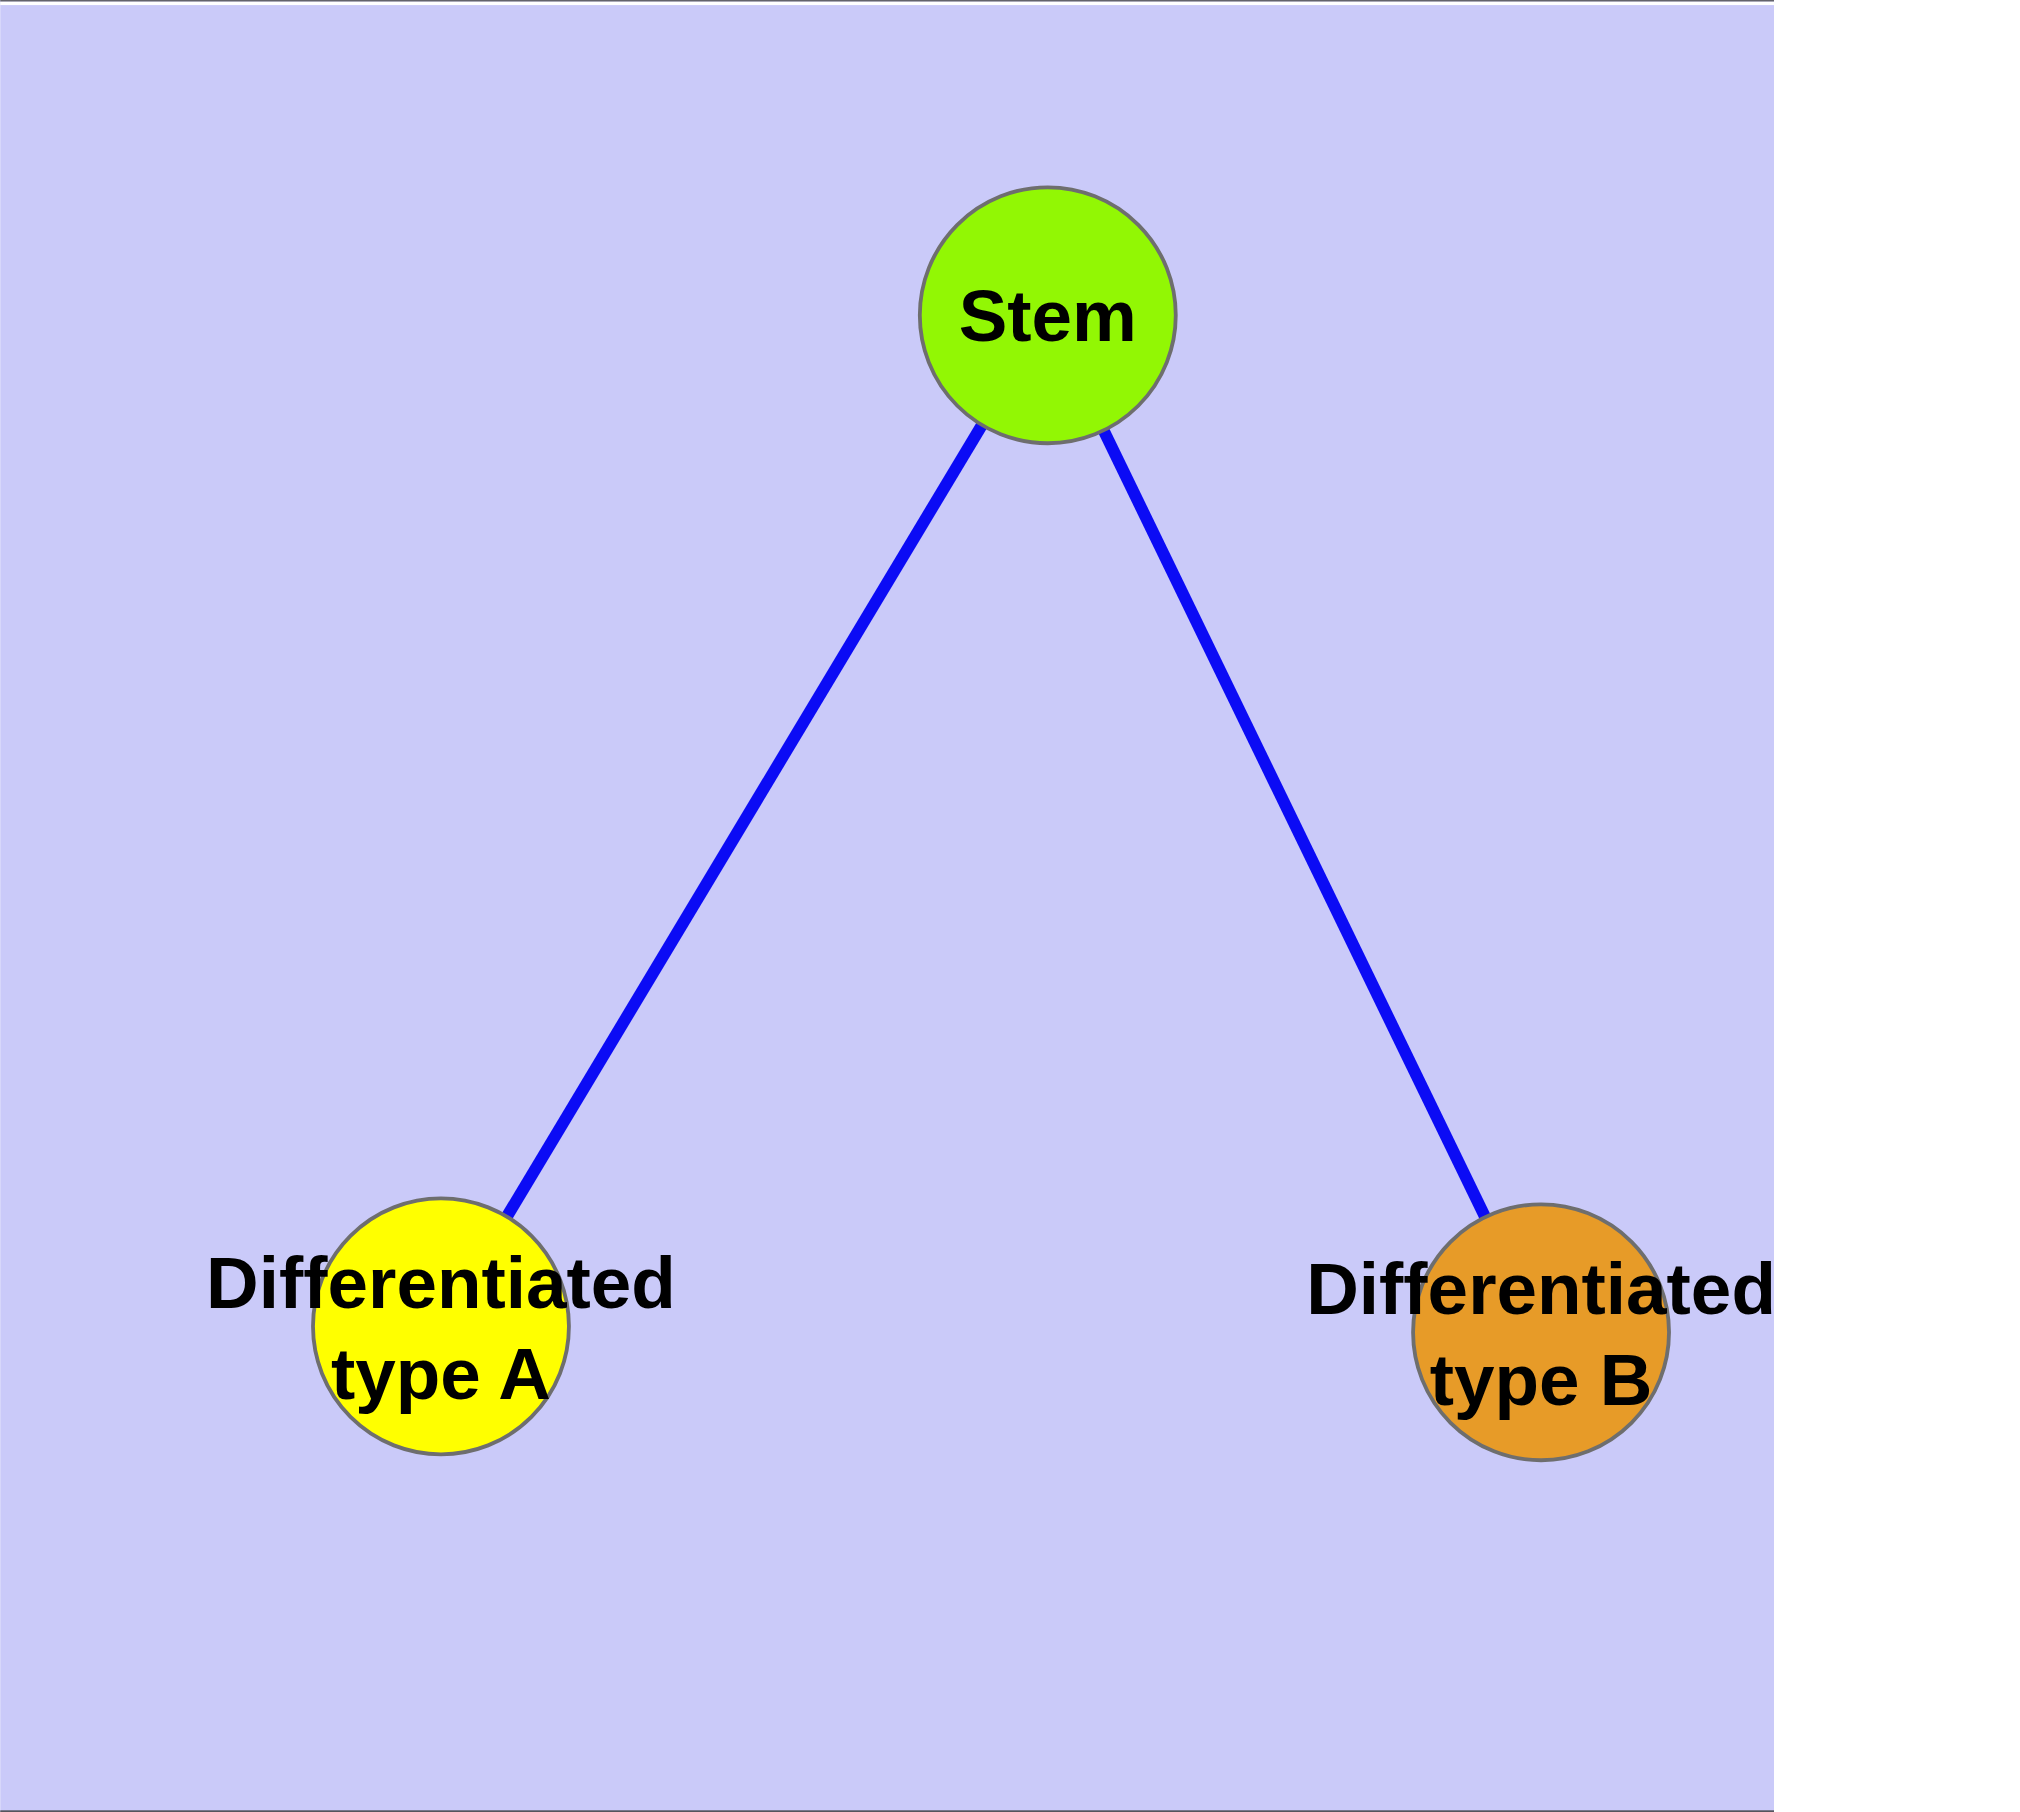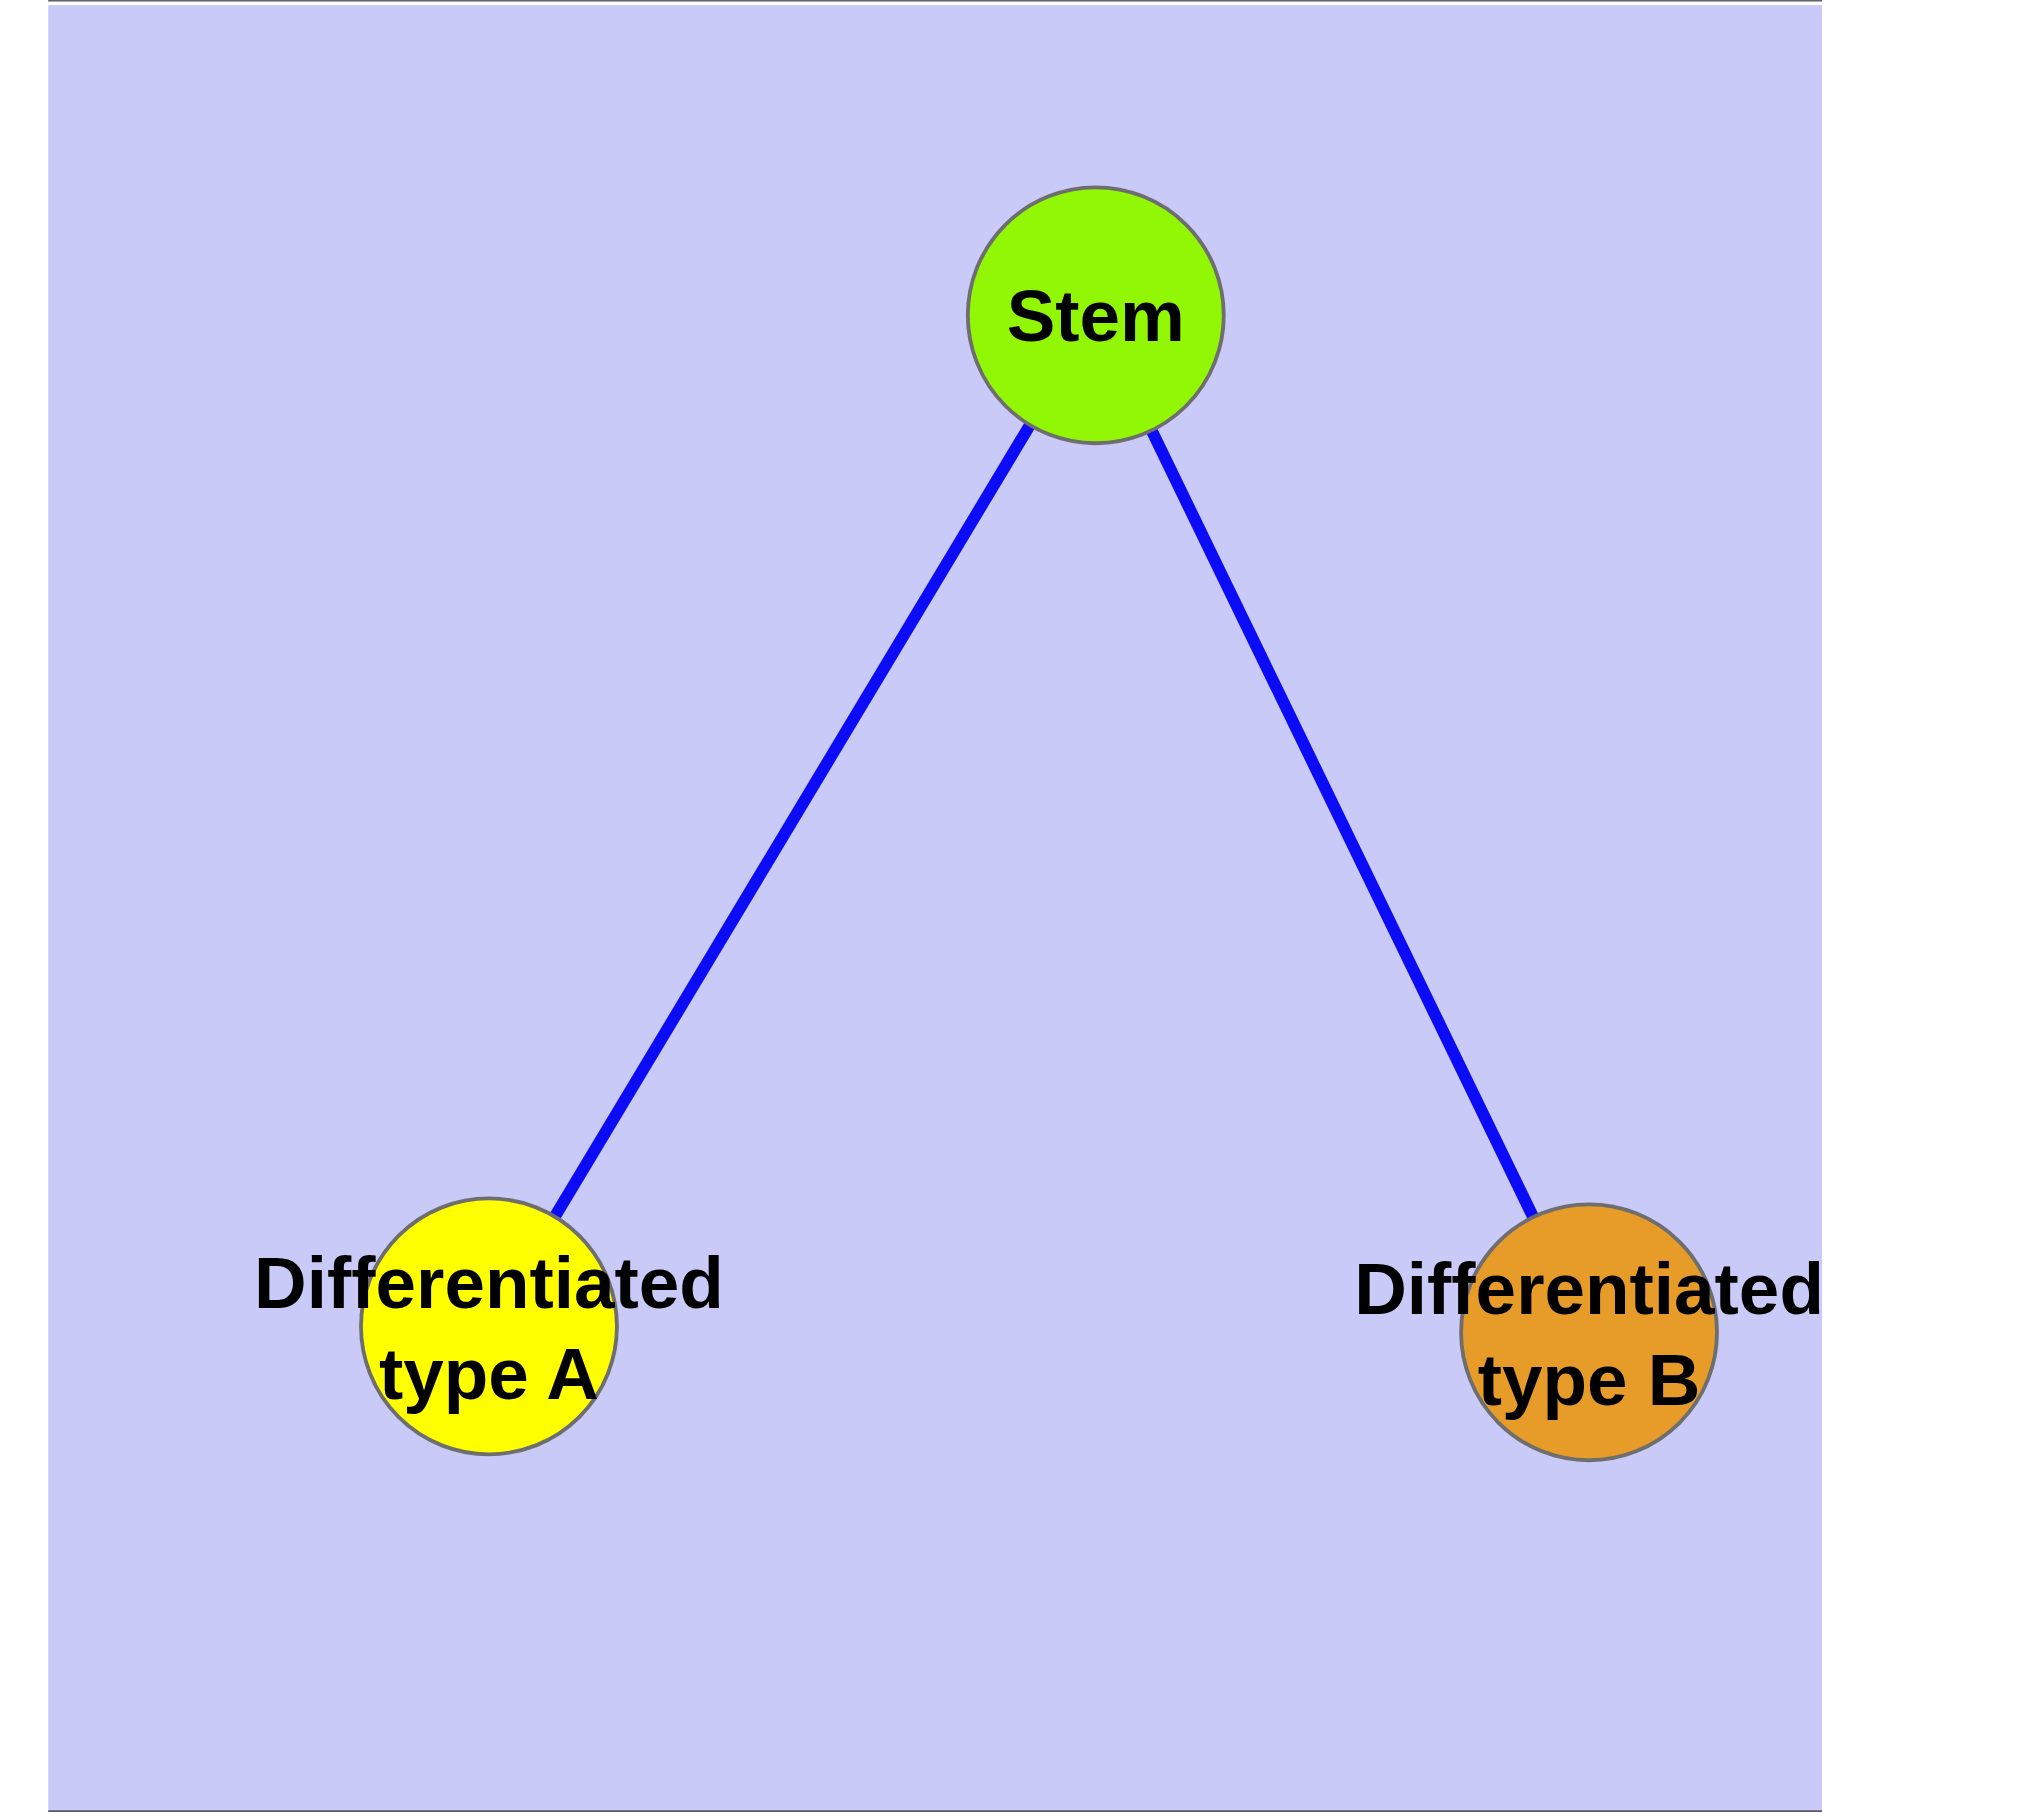--- a/index.html
+++ b/index.html
@@ -5,21 +5,20 @@
   html, body {
     margin: 0;
     padding: 0;
     background: #ffffff;
   }
   .canvas {
     position: relative;
     width: 1774px;
     height: 1812px;
     overflow: hidden;
-    padding-left: 48px;
   }
   .canvas svg {
     display: block;
     width: 2021px;
     height: 1812px;
   }
   .node-circle {
     stroke-width: 4.5px;
   }
   .edge-line {

